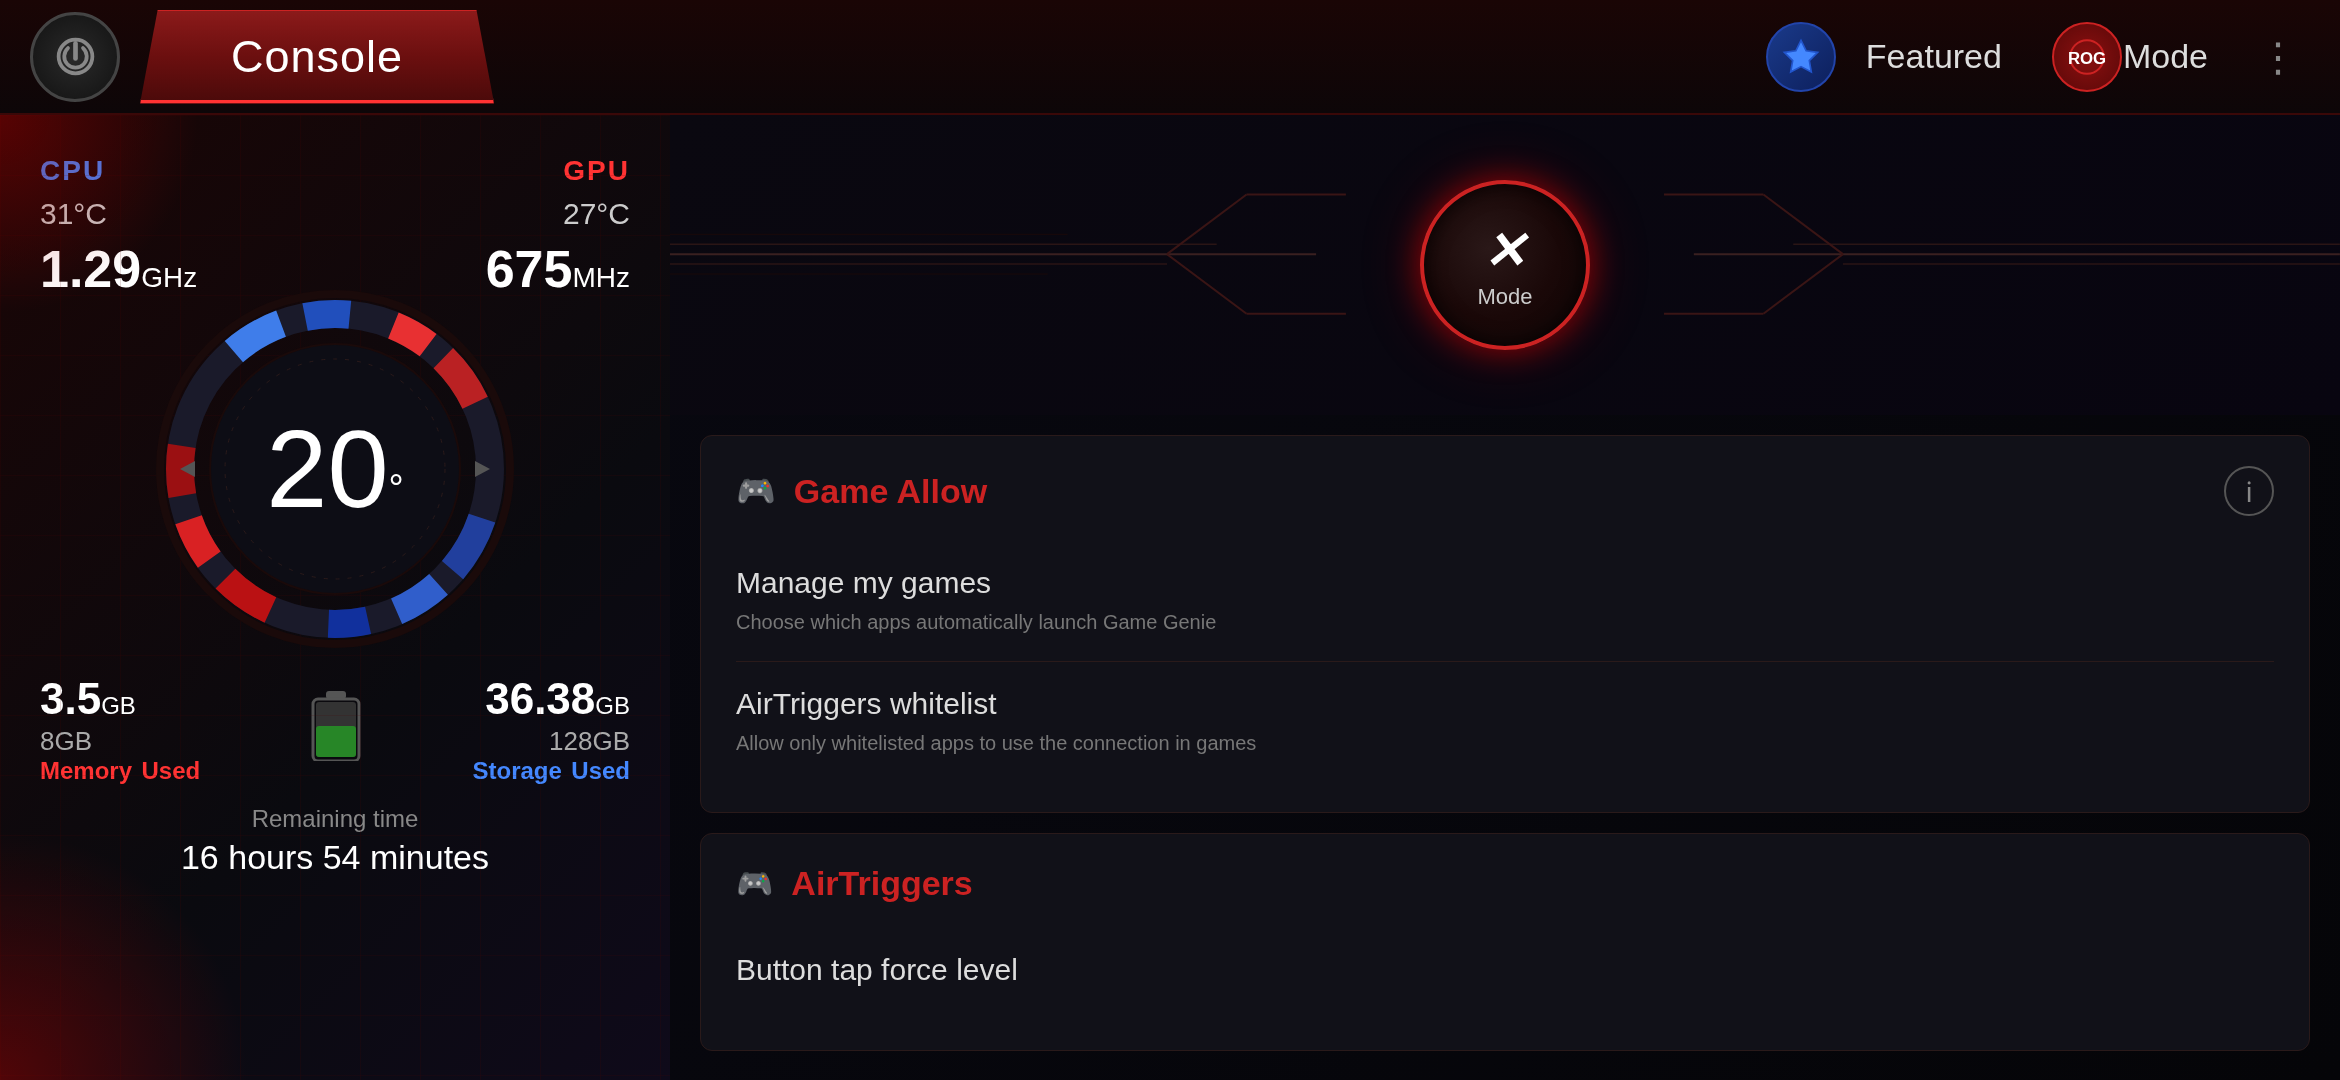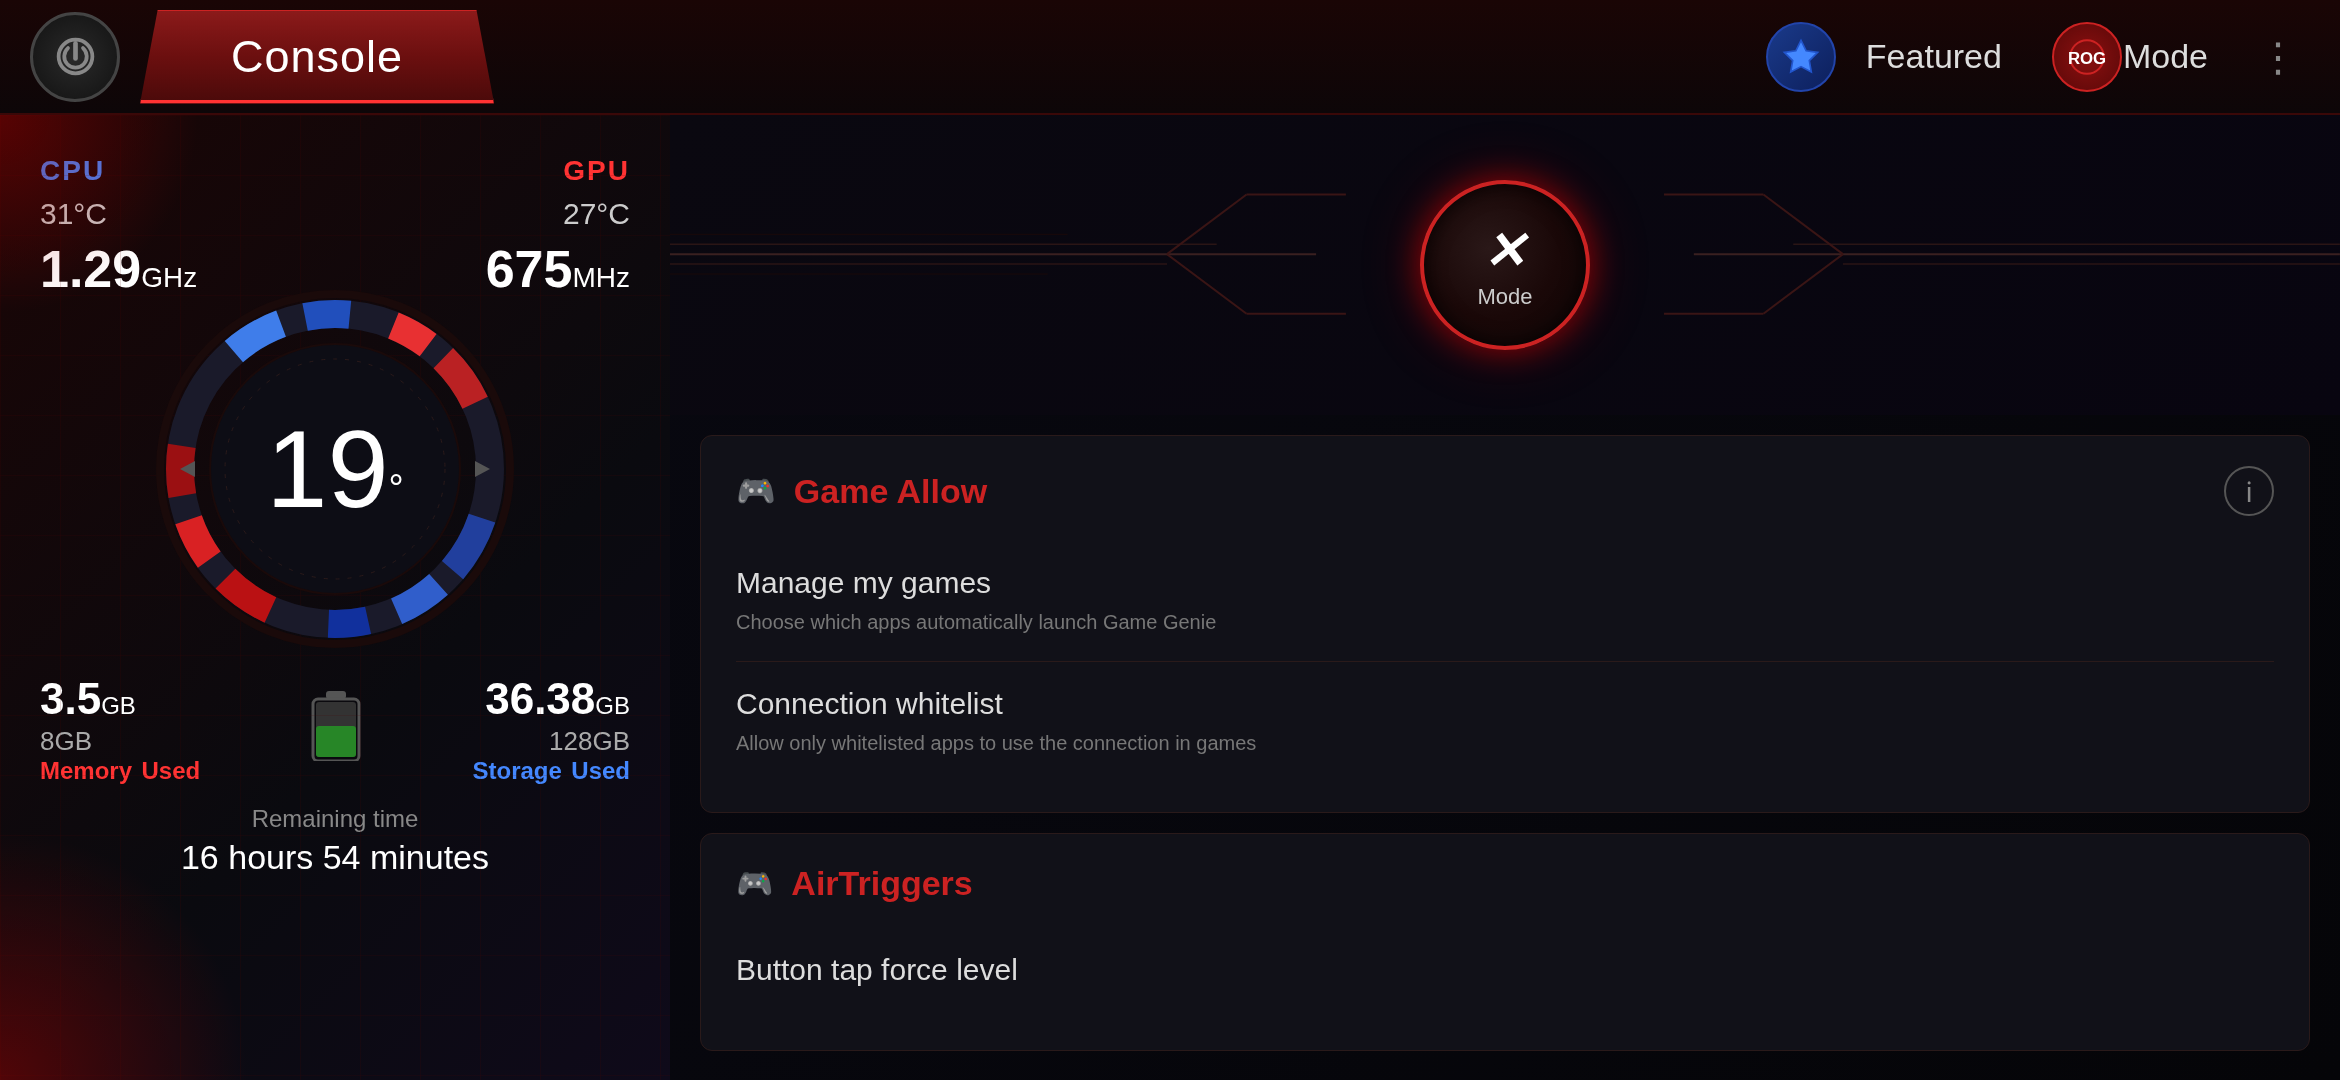--- a/index.html
+++ b/index.html
@@ -526,21 +526,21 @@
 
         <circle cx="190" cy="190" r="125" fill="#0d0d15" stroke="#1a0a0a" stroke-width="2"></circle>
 
         <circle cx="190" cy="190" r="110" fill="none" stroke="#2a1a1a" stroke-width="1" stroke-dasharray="4 8"></circle>
 
         <polygon points="35,190 50,182 50,198" fill="#555"></polygon>
         <polygon points="345,190 330,182 330,198" fill="#555"></polygon>
       </svg>
 
       <div class="gauge-center-text">
-        <span style="font-size:110px; font-weight:200; color:white; line-height:1;">19</span><span style="font-size:38px; color:white; vertical-align:super;">°</span>
+        <span style="font-size:110px; font-weight:200; color:white; line-height:1;">20</span><span style="font-size:38px; color:white; vertical-align:super;">°</span>
       </div>
     </div>
 
     <div class="memory-storage-row">
       <div class="mem-left">
         <div>
           <span class="big-val">3.5</span><span class="unit">GB</span>
         </div>
         <div class="total">8GB</div>
         <div>
@@ -622,21 +622,21 @@
           <span>ℹ</span>
         </div>
       </div>
 
       <div class="card-item">
         <div class="item-title">Manage my games</div>
         <div class="item-desc">Choose which apps automatically launch Game Genie</div>
       </div>
 
       <div class="card-item">
-        <div class="item-title">Connection whitelist</div>
+        <div class="item-title">AirTriggers whitelist</div>
         <div class="item-desc">Allow only whitelisted apps to use the connection in games</div>
       </div>
     </div>
 
     <div class="card">
       <div class="card-header">
         <div class="card-title-row">
           <span class="airtriggers-icon">🎮</span>
           <span class="card-title">AirTriggers</span>
         </div>

